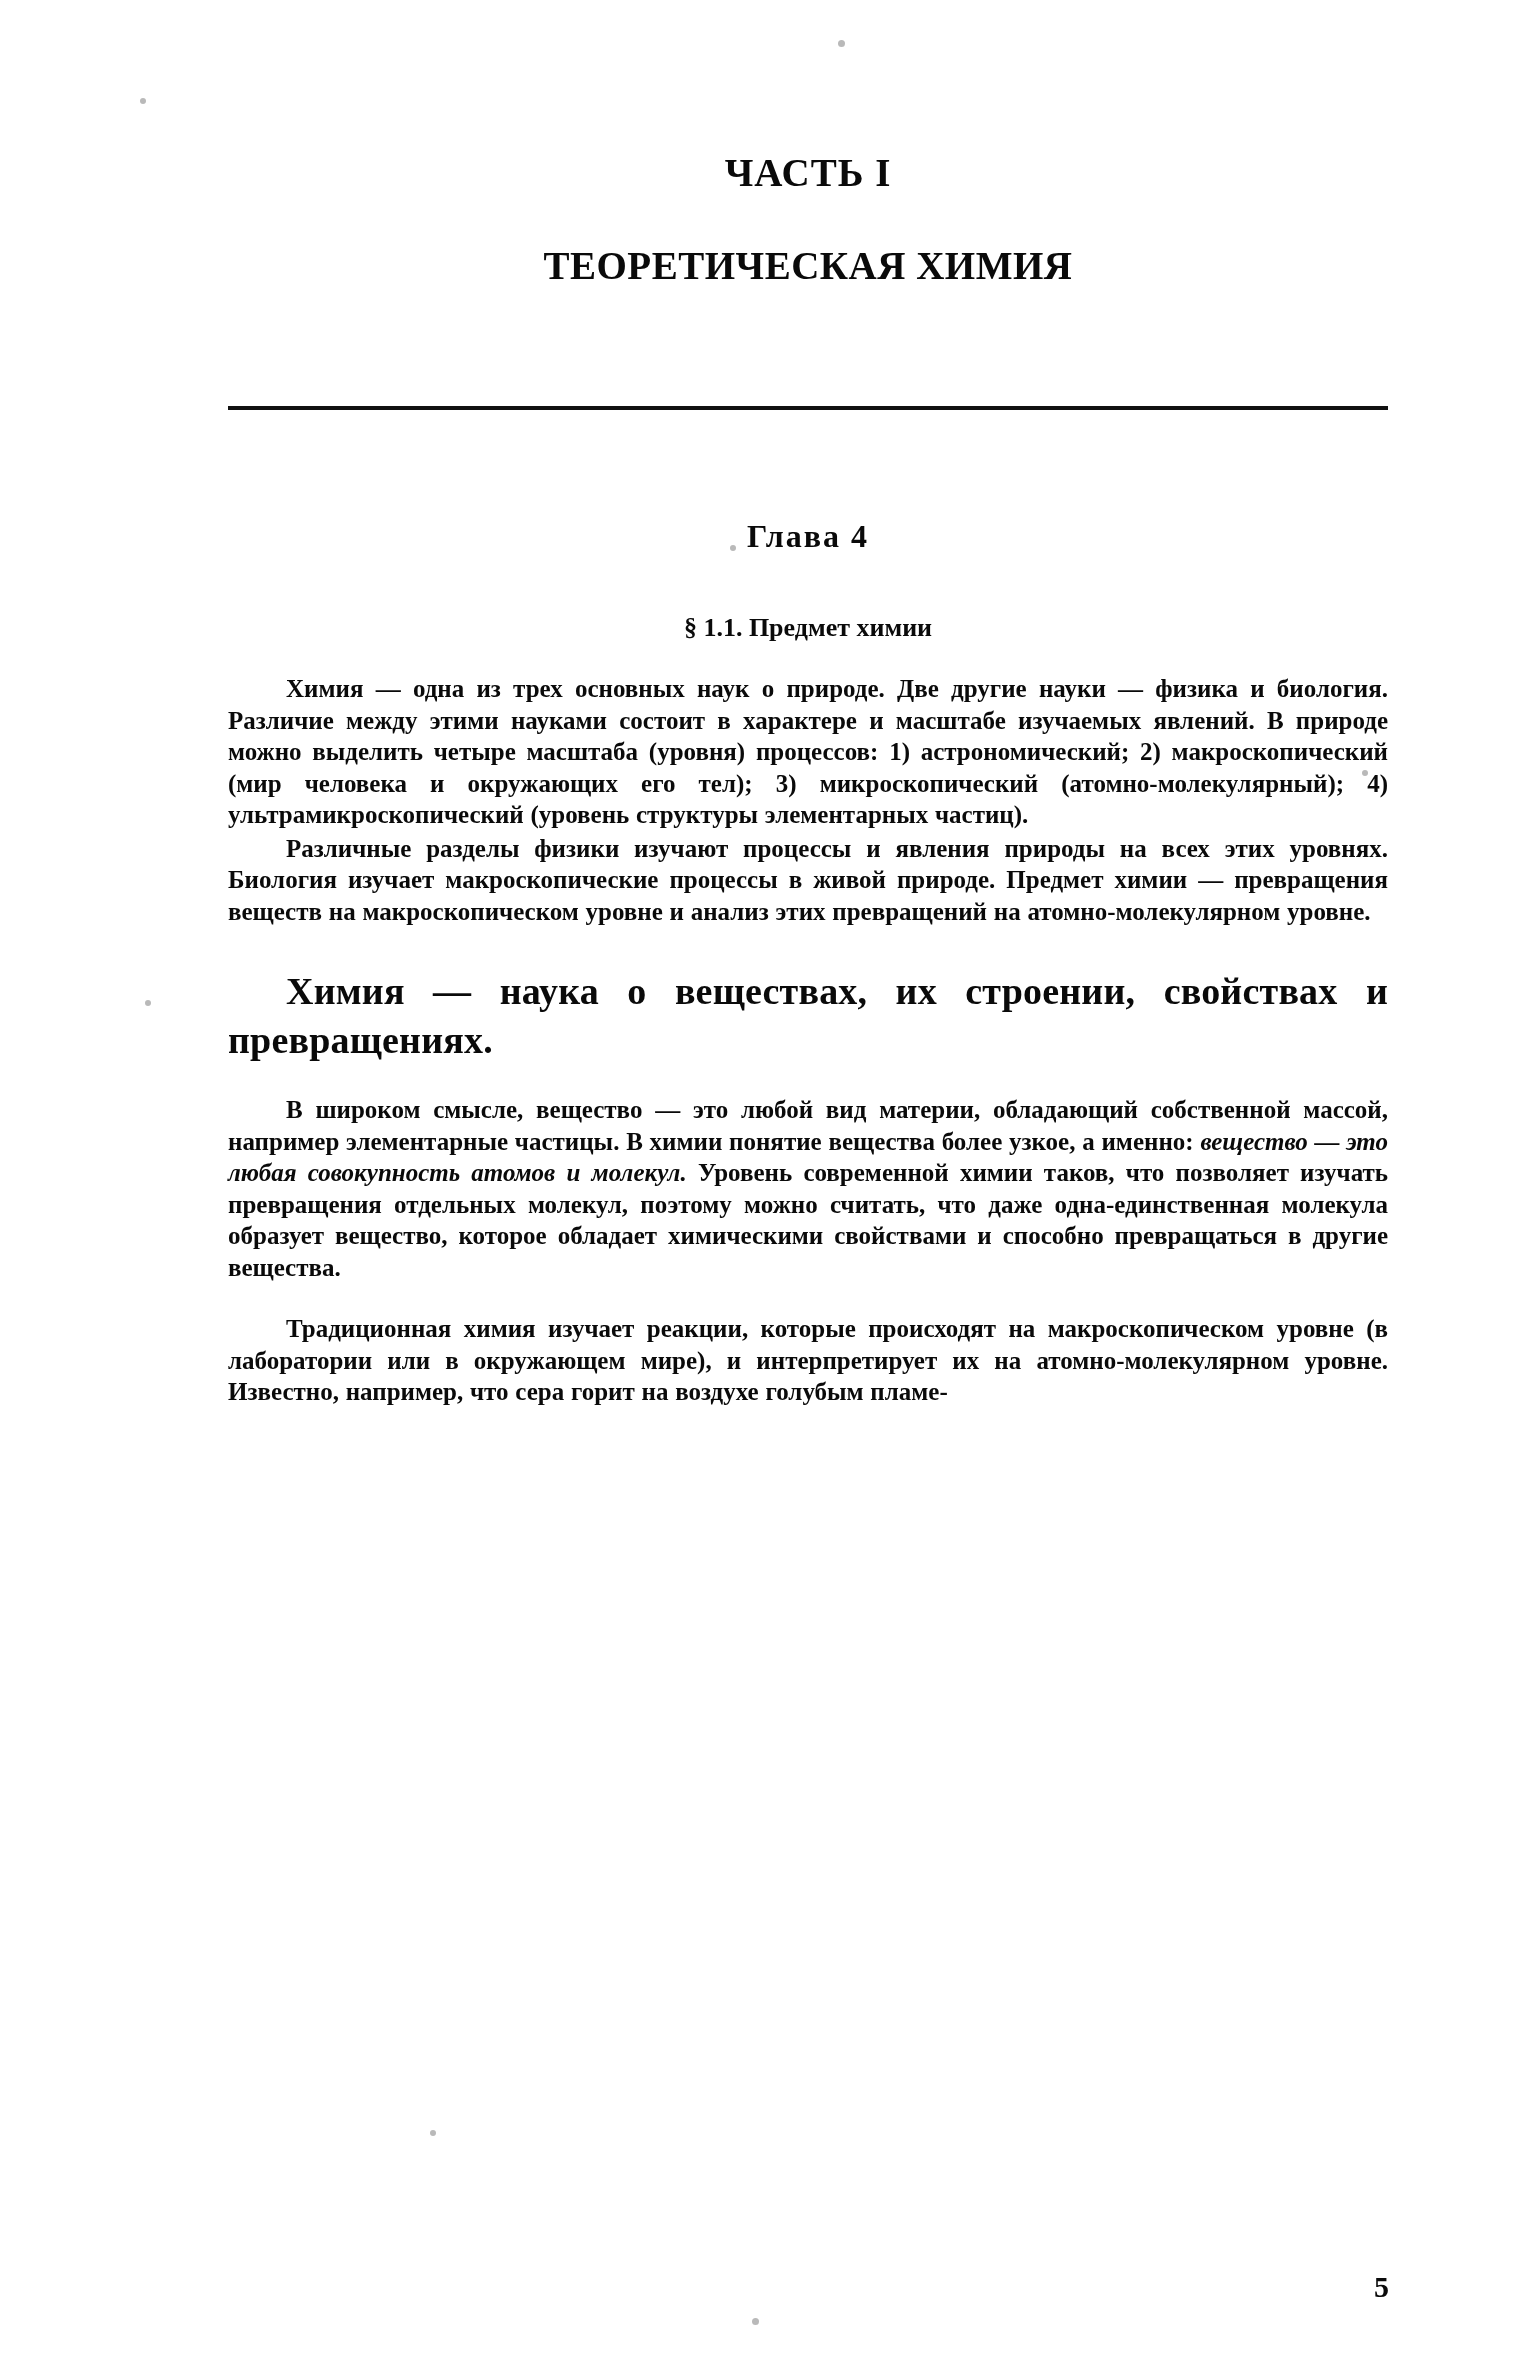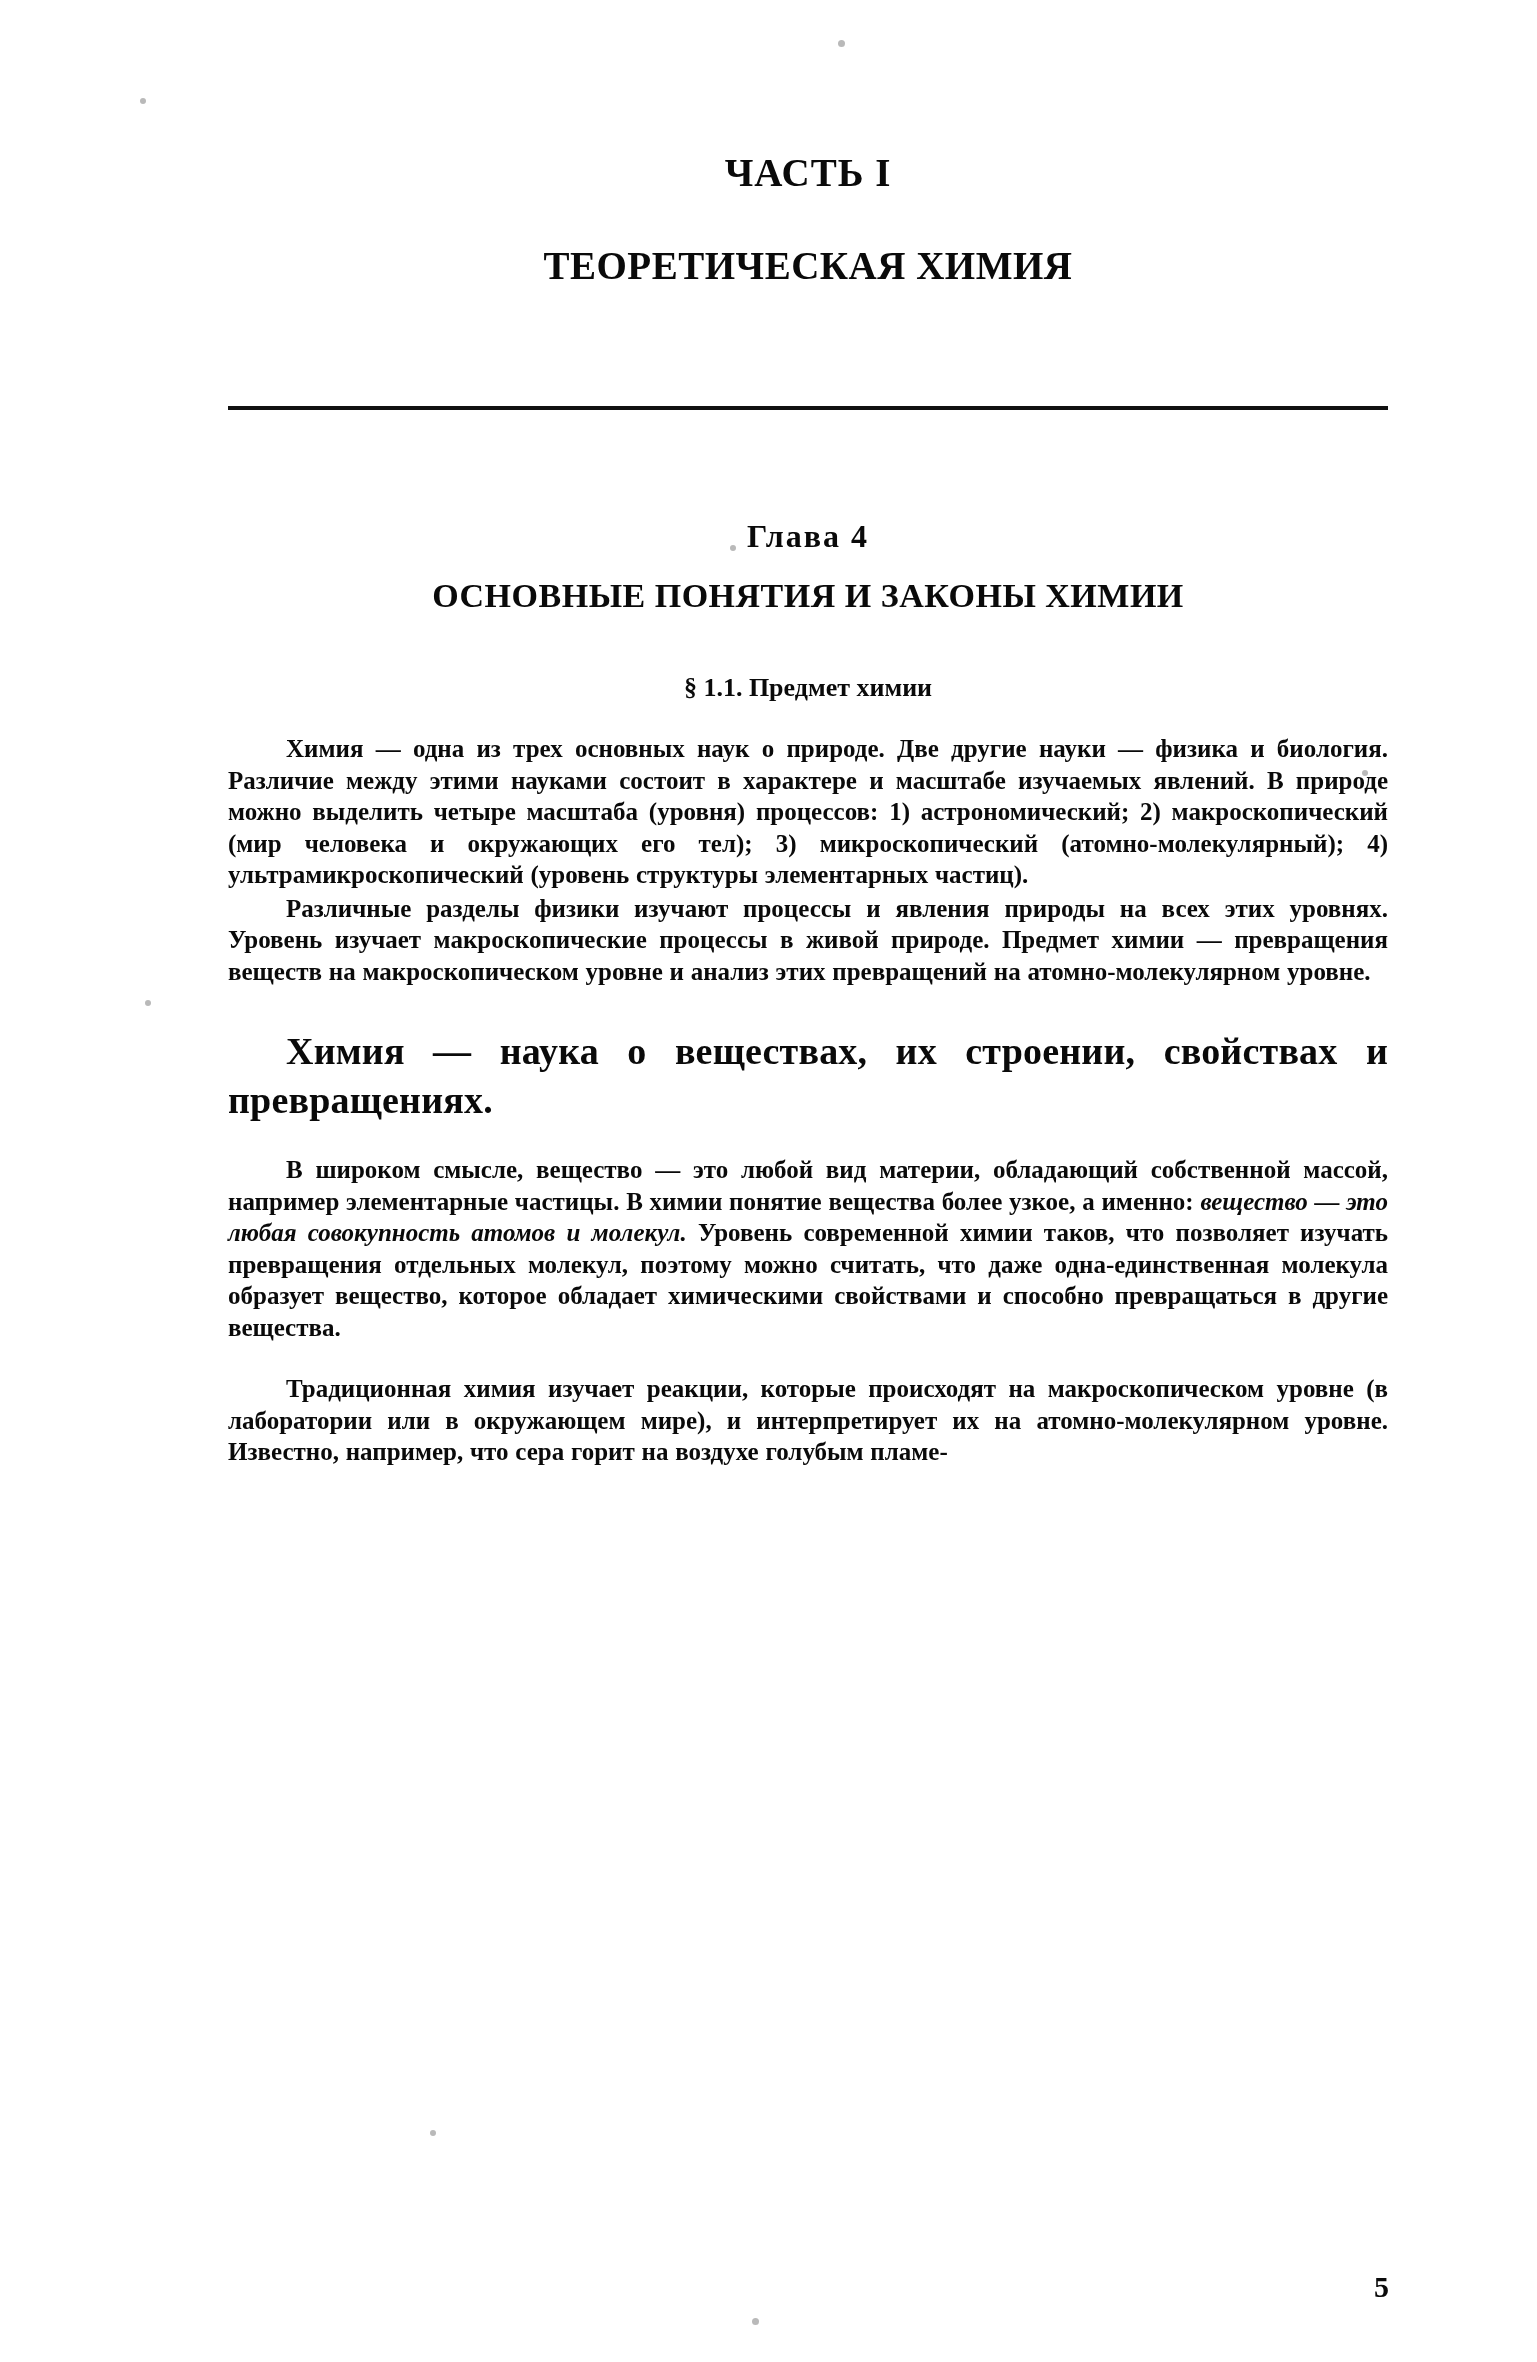--- a/index.html
+++ b/index.html
@@ -123,26 +123,25 @@
   <div class="speck" style="left:752px; top:2318px; width:7px; height:7px;"></div>
 
   <div class="content">
 
     <h1 class="part-title">ЧАСТЬ I</h1>
     <h2 class="part-subtitle">ТЕОРЕТИЧЕСКАЯ ХИМИЯ</h2>
 
     <hr class="rule">
 
     <h3 class="chapter-label">Глава 4</h3>
-    <h3 class="chapter-title">ОСНОВНЫЕ ПОНЯТИЯ И ЗАКОНЫ ХИМИИ</h3>
 
     <h4 class="section-title">§ 1.1. Предмет химии</h4>
 
     <p class="body">Химия — одна из трех основных наук о природе. Две другие науки — физика и биология. Различие между этими науками состоит в характере и масштабе изучаемых явлений. В природе можно выделить четыре масштаба (уровня) процессов: 1) астрономический; 2) макроскопический (мир человека и окружающих его тел); 3) микроскопический (атомно-молекулярный); 4) ультрамикроскопический (уровень структуры элементарных частиц).</p>
-    <p class="body tight">Различные разделы физики изучают процессы и явления природы на всех этих уровнях. Уровень изучает макроскопические процессы в живой природе. Предмет химии — превращения веществ на макроскопическом уровне и анализ этих превращений на атомно-молекулярном уровне.</p>
+    <p class="body tight">Различные разделы физики изучают процессы и явления природы на всех этих уровнях. Биология изучает макроскопические процессы в живой природе. Предмет химии — превращения веществ на макроскопическом уровне и анализ этих превращений на атомно-молекулярном уровне.</p>
 
     <p class="bold-stmt last-line-left">Химия — наука о веществах, их строении, свойствах и превращениях.</p>
 
     <p class="body"><span>В широком смысле, вещество — это любой вид материи, обладающий собственной массой, например элементарные частицы. В химии понятие вещества более узкое, а именно: </span><em class="it">вещество — это любая совокупность атомов и молекул.</em><span> Уровень современной химии таков, что позволяет изучать превращения отдельных молекул, поэтому можно считать, что даже одна-единственная молекула образует вещество, которое обладает химическими свойствами и способно превращаться в другие вещества.</span></p>
 
 
     <p class="body">Традиционная химия изучает реакции, которые происходят на макроскопическом уровне (в лаборатории или в окружающем мире), и интерпретирует их на атомно-молекулярном уровне. Известно, например, что сера горит на воздухе голубым пламе-</p>
 
   </div>
 

